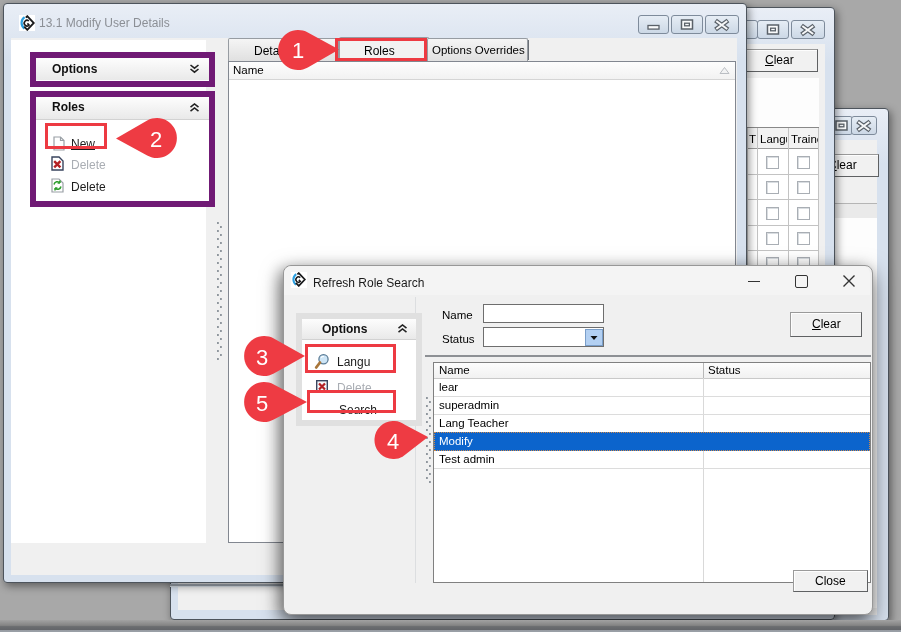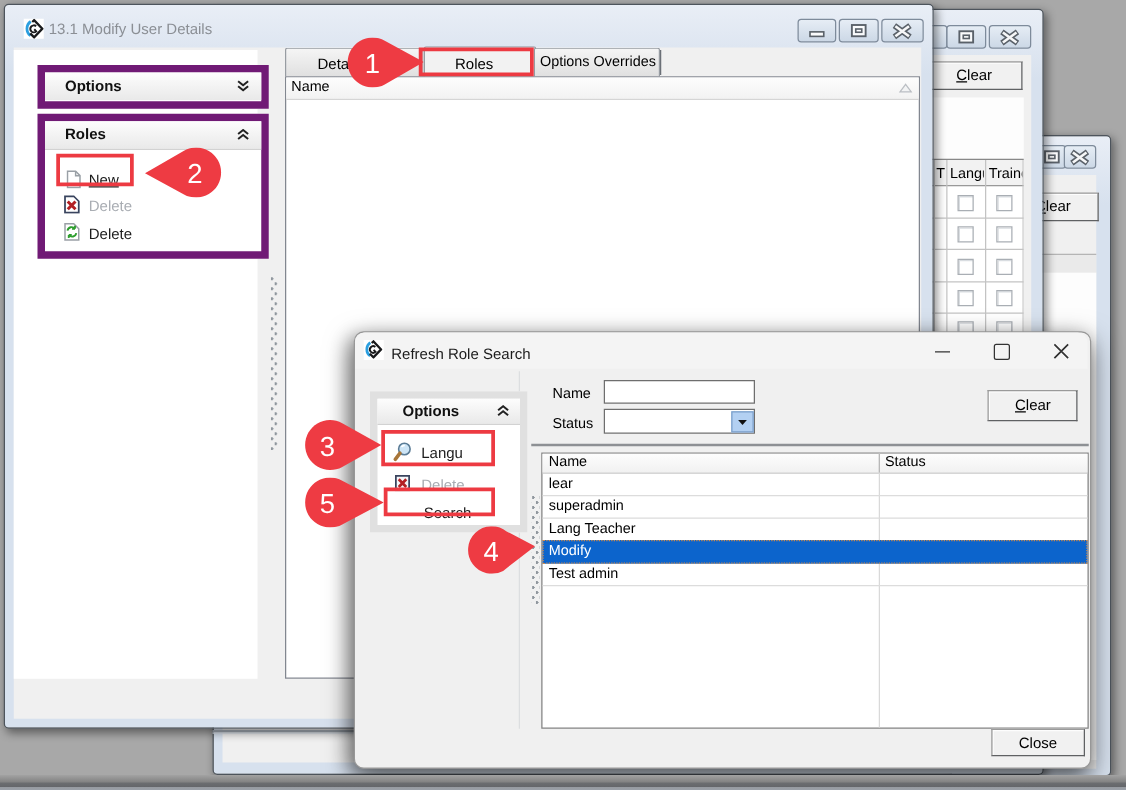--- a/index.html
+++ b/index.html
@@ -235,21 +235,21 @@
  <div style="position:absolute;left:0;top:51px;width:436px;height:1px;background:#dcdcdc;"></div>
  <div style="position:absolute;left:0;top:69px;width:436px;height:1px;background:#dcdcdc;"></div>
  <div style="position:absolute;left:0;top:105px;width:436px;height:1px;background:#dcdcdc;"></div>
  <div class="cell" style="left:5px;top:18px;">lear</div>
  <div class="cell" style="left:5px;top:36px;">superadmin</div>
  <div class="cell" style="left:5px;top:54px;">Lang Teacher</div>
  <div style="position:absolute;left:0;top:69px;width:436px;height:19px;background:#0c64cc;border:1px dotted #cf8a4a;box-sizing:border-box;"></div>
  <div class="cell" style="left:5px;top:72px;color:#fff;">Modify</div>
  <div class="cell" style="left:5px;top:90px;">Test admin</div>
 </div>
-<div class="btn" style="left:793px;top:583px;width:73px;height:20px;text-decoration:underline;">
+<div class="btn" style="left:793px;top:570px;width:73px;height:20px;text-decoration:underline;">
       <span style="position:absolute;left:21px;top:3px;">Close</span>
     </div>
 
 <div class="redbox" style="left:335px;top:38px;width:86px;height:17px;"></div>
 <div class="redbox" style="left:45px;top:123px;width:56px;height:20px;"></div>
 <div class="redbox" style="left:305px;top:344px;width:85px;height:23px;"></div>
 <div class="redbox" style="left:307px;top:390px;width:83px;height:17px;"></div>
 
 <svg class="abs" style="left:277px;top:30px;" width="62" height="40">
       <path d="M62,19.5 L30.8,2.5 A20,20 0 1 0 30.8,37.5 Z" fill="#ee3b43"></path>

